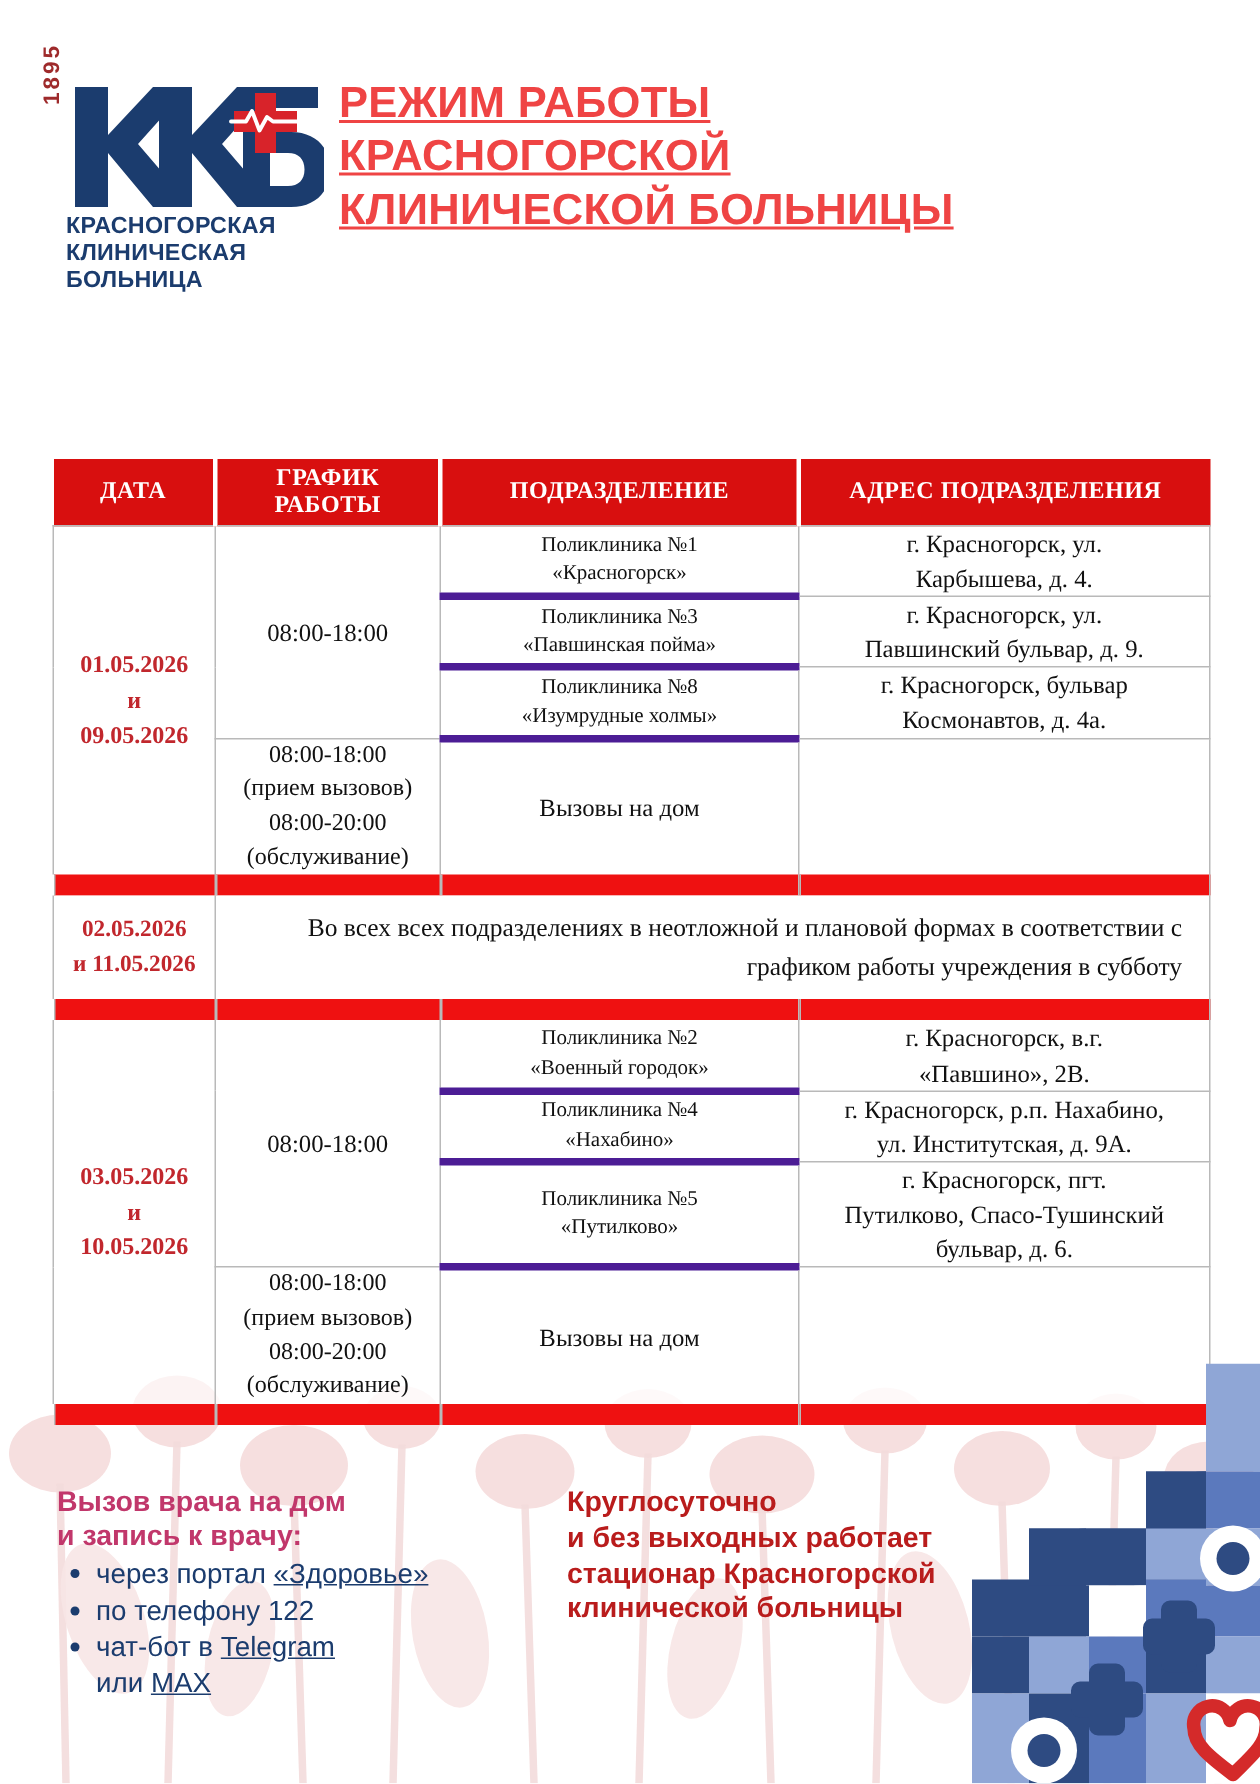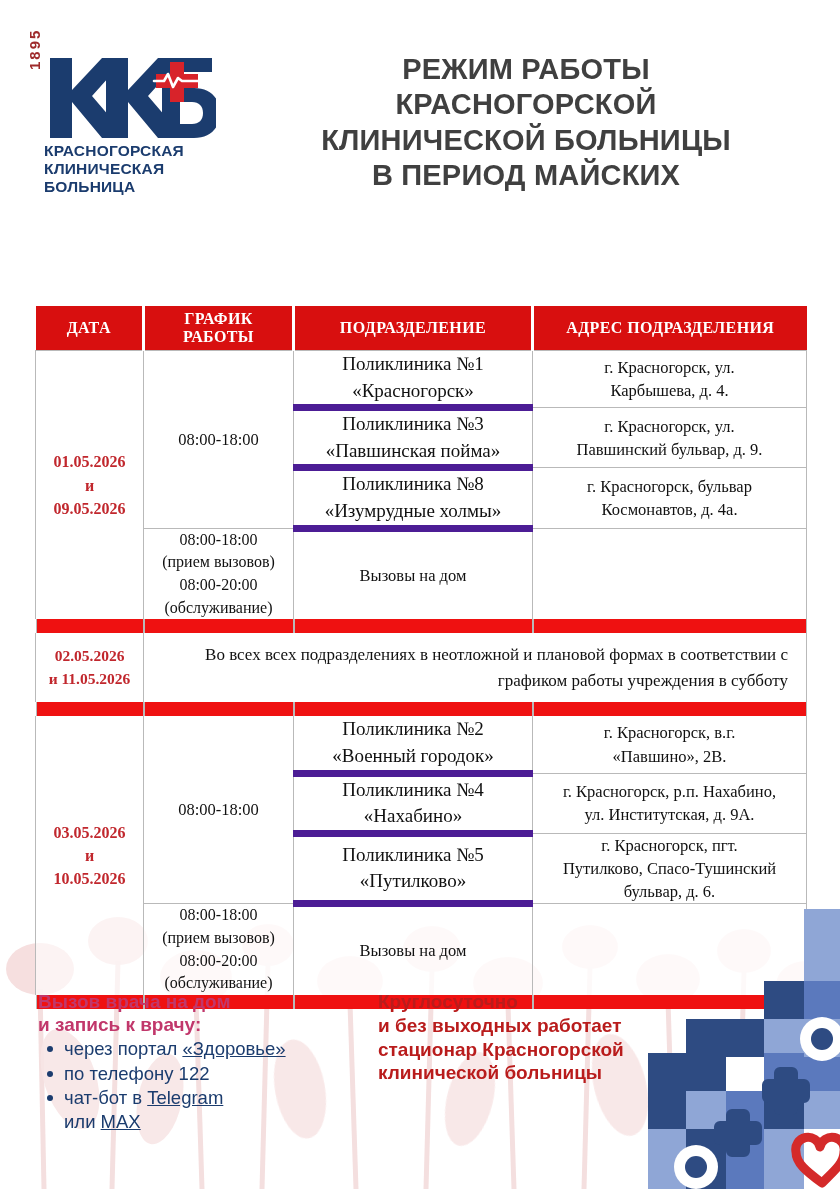--- a/index.html
+++ b/index.html
@@ -29,24 +29,25 @@
   }
   .logo .mark{position:absolute;left:28px;top:0;width:172px;height:92px;}
   .logo .lname{
     position:absolute;left:28px;top:90px;width:172px;
     font-size:15.5px;font-weight:700;line-height:1.18;
     color:#1b3c6e;letter-spacing:.2px;
   }
 
   .title{
     position:absolute;left:226px;top:52px;width:600px;
-    text-align:center;
-    color:#404040;
+    text-align:left;
+    color:#ef4444;
     font-size:29px;font-weight:700;line-height:1.22;
     letter-spacing:.2px;
+    text-decoration:underline;
   }
   .title .ln{display:block;white-space:nowrap;}
 
   
   .tbl{
     position:absolute;left:35px;top:306px;width:771px;z-index:3;
     border-collapse:collapse;
     font-family:"Liberation Serif", serif;
     table-layout:fixed;
     background:transparent;
@@ -75,24 +76,24 @@
     background:rgba(255,255,255,.62);
     border-left:1px solid #b9b9b9;
     border-right:1px solid #b9b9b9;
   }
   .timecell{
     text-align:center;font-size:16.5px;color:#111;line-height:1.42;
     background:rgba(255,255,255,.82);
     border-right:1px solid #b9b9b9;
   }
   .unitcell{
-    text-align:center;font-size:19px;color:#111;line-height:1.4;
-    background:rgba(255,255,255,.82);
-    border-right:1px solid #b9b9b9;
-    border-bottom:7px solid #4c1d95;
+    text-align:center;font-size:14px;color:#111;line-height:1.4;
+    background:rgba(255,255,255,.82);
+    border-right:1px solid #b9b9b9;
+    border-bottom:5px solid #4c1d95;
     padding:5px 4px;
   }
   .addrcell{
     text-align:center;font-size:16.5px;color:#111;line-height:1.4;
     background:rgba(255,255,255,.82);
     border-right:1px solid #b9b9b9;
     border-bottom:1px solid #b9b9b9;
     padding:5px 4px;
   }
   .toprule{border-top:1px solid #b9b9b9;}
@@ -234,21 +235,20 @@
       </div>
       <div class="lname">КРАСНОГОРСКАЯ</div>
       <div class="lname" style="top:108px">КЛИНИЧЕСКАЯ</div>
       <div class="lname" style="top:126px">БОЛЬНИЦА</div>
     </div>
 
     <div class="title">
       <span class="ln">РЕЖИМ РАБОТЫ</span>
       <span class="ln">КРАСНОГОРСКОЙ</span>
       <span class="ln">КЛИНИЧЕСКОЙ БОЛЬНИЦЫ</span>
-      <span class="ln">В ПЕРИОД МАЙСКИХ</span>
     </div>
   </div>
 
   <table class="tbl">
     <colgroup>
       <col class="c1">
         <col class="c2">
         <col class="c3">
         <col class="c4">
     </colgroup>

